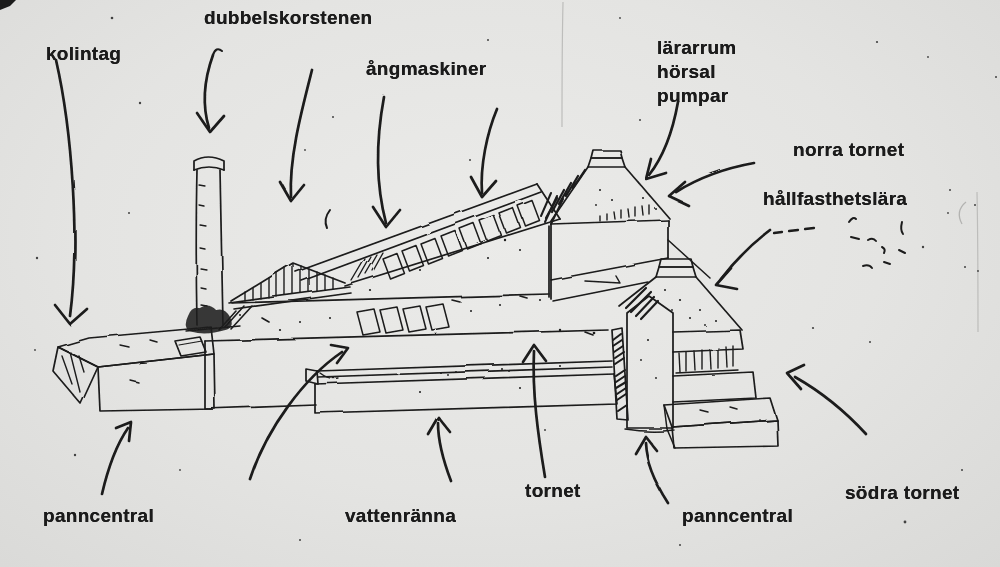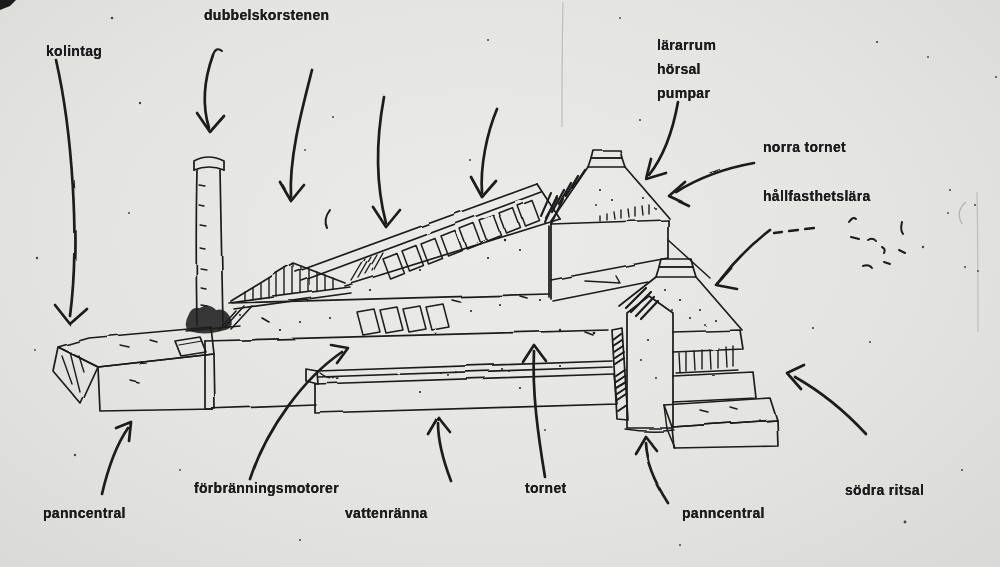--- a/index.html
+++ b/index.html
@@ -9,21 +9,21 @@
     margin:0 auto;
     overflow:hidden;
     background:radial-gradient(ellipse at 48% 42%, #ebebe9 0%, #e4e4e2 55%, #d9d9d7 100%);
     font-family:"Liberation Sans", sans-serif;
   }
   .stage svg{position:absolute;left:0;top:0;}
   .label{
     position:absolute;
     font-family:"Liberation Sans", sans-serif;
     font-weight:700;
-    font-size:14px;
+    font-size:19px;
     letter-spacing:.3px;
     color:#1b1b1b;
     white-space:nowrap;
     -webkit-user-select:none;user-select:none;
     text-shadow:0 0 .4px #1b1b1b;
   }
 </style>
 </head>
 <body>
 
@@ -303,24 +303,24 @@
       <g>
             <path d="M 102,494 C 108,468 117,444 128,428"></path>
             <path d="M 116,428 L 131,422 L 129,441"></path>
           </g>
     </g>
   </g>
 </svg>
 
   <div class="label" style="left:46px;top:43px">kolintag</div>
   <div class="label" style="left:204px;top:7px">dubbelskorstenen</div>
+  <div class="label" style="left:366px;top:58px">ångmaskiner</div>
   <div class="label" style="left:657px;top:37px">lärarrum</div>
   <div class="label" style="left:657px;top:61px">hörsal</div>
   <div class="label" style="left:657px;top:85px">pumpar</div>
-  <div class="label" style="left:763px;top:139px">norra tornet</div>
+  <div class="label" style="left:793px;top:139px">norra tornet</div>
   <div class="label" style="left:763px;top:188px">hållfasthetslära</div>
-  <div class="label" style="left:194px;top:480px">förbränningsmotorer</div>
   <div class="label" style="left:345px;top:505px">vattenränna</div>
   <div class="label" style="left:43px;top:505px">panncentral</div>
   <div class="label" style="left:525px;top:480px">tornet</div>
   <div class="label" style="left:682px;top:505px">panncentral</div>
-  <div class="label" style="left:845px;top:482px">södra ritsal</div>
+  <div class="label" style="left:845px;top:482px">södra tornet</div>
 </div>
 
 </body></html>

